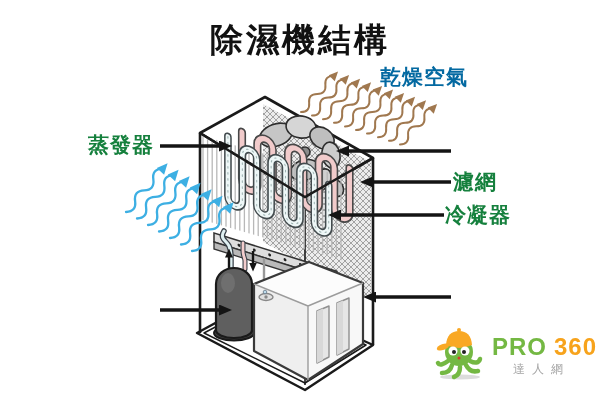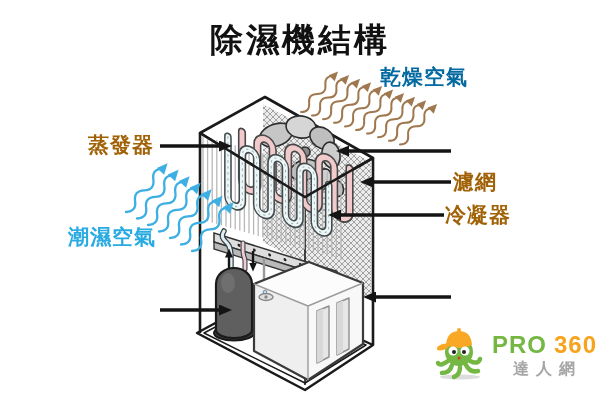--- a/index.html
+++ b/index.html
@@ -2,36 +2,36 @@
 <html><head>
 <meta charset="utf-8">
 <style>
   html,body{margin:0;padding:0;}
   body{width:600px;height:400px;position:relative;background:#ffffff;overflow:hidden;
        font-family:"Liberation Sans","DejaVu Sans",sans-serif;}
   .stage{position:absolute;inset:0;width:600px;height:400px;}
   svg.art{position:absolute;left:0;top:0;}
   .page-title{position:absolute;top:18px;left:0;width:600px;text-align:center;
       font-size:33px;font-weight:bold;letter-spacing:3px;color:#111;}
-  .lbl{position:absolute;font-weight:bold;font-size:21px;color:#a16207;
+  .lbl{position:absolute;font-weight:bold;font-size:21px;color:#15803d;
       letter-spacing:1px;white-space:nowrap;line-height:1.1;}
   .lbl-dry{left:380px;top:65px;color:#0369a1;}
   .lbl-evaporator{left:88px;top:133px;}
   .lbl-humid{left:68px;top:225px;color:#29abe2;}
   .lbl-compressor{left:88px;top:297px;}
   .lbl-fan{left:453px;top:139px;}
   .lbl-filter{left:453px;top:170px;}
   .lbl-condenser{left:445px;top:203px;}
   .lbl-tank{left:453px;top:285px;}
   .logo{position:absolute;left:433px;top:321px;display:flex;align-items:center;gap:7px;}
   .logo-text{display:flex;flex-direction:column;margin-top:8px;}
   .logo-row1{font-size:24px;font-weight:bold;letter-spacing:1px;line-height:1;}
   .logo-pro{color:#74b843;}
   .logo-360{color:#f7a31c;margin-left:7px;}
-  .logo-tagline{color:#a5a5a5;font-size:16px;letter-spacing:7px;margin-left:21px;margin-top:4px;line-height:1;font-weight:bold;}
+  .logo-tagline{color:#a5a5a5;font-size:12px;letter-spacing:7px;margin-left:21px;margin-top:4px;line-height:1;}
 </style>
 </head>
 <body>
 
 <div class="stage">
 
 <svg class="art" width="600" height="400" viewBox="0 0 600 400">
   <defs>
     <pattern id="mesh" patternUnits="userSpaceOnUse" width="6" height="6">
       <rect width="6" height="6" fill="#ececec"></rect>
@@ -166,21 +166,20 @@
     <use href="#wavearrow" transform="translate(159,231.5) rotate(40) scale(1.05)"></use>
     <use href="#wavearrow" transform="translate(170,238) rotate(40) scale(1.05)"></use>
     <use href="#wavearrow" transform="translate(181,244.5) rotate(40) scale(1.05)"></use>
     <use href="#wavearrow" transform="translate(192,251) rotate(40) scale(1.05)"></use>
   </g>
 </svg>
 
 <div class="page-title">除濕機結構</div>
 <div class="lbl lbl-dry">乾燥空氣</div>
 <div class="lbl lbl-evaporator">蒸發器</div>
-<div class="lbl lbl-humid">潮濕空氣</div>
 <div class="lbl lbl-filter">濾網</div>
 <div class="lbl lbl-condenser">冷凝器</div>
 
 <div class="logo">
   <svg width="52" height="60" viewBox="0 0 50 60">
     <ellipse cx="26" cy="56" rx="20" ry="2.5" fill="#dcdcdc"></ellipse>
     <g stroke="#74b843" stroke-width="4.5" stroke-linecap="round" fill="none">
       <path d="M14,40 Q6,46 4,42"></path>
       <path d="M18,44 Q16,52 8,52"></path>
       <path d="M26,46 Q26,54 20,56"></path>

